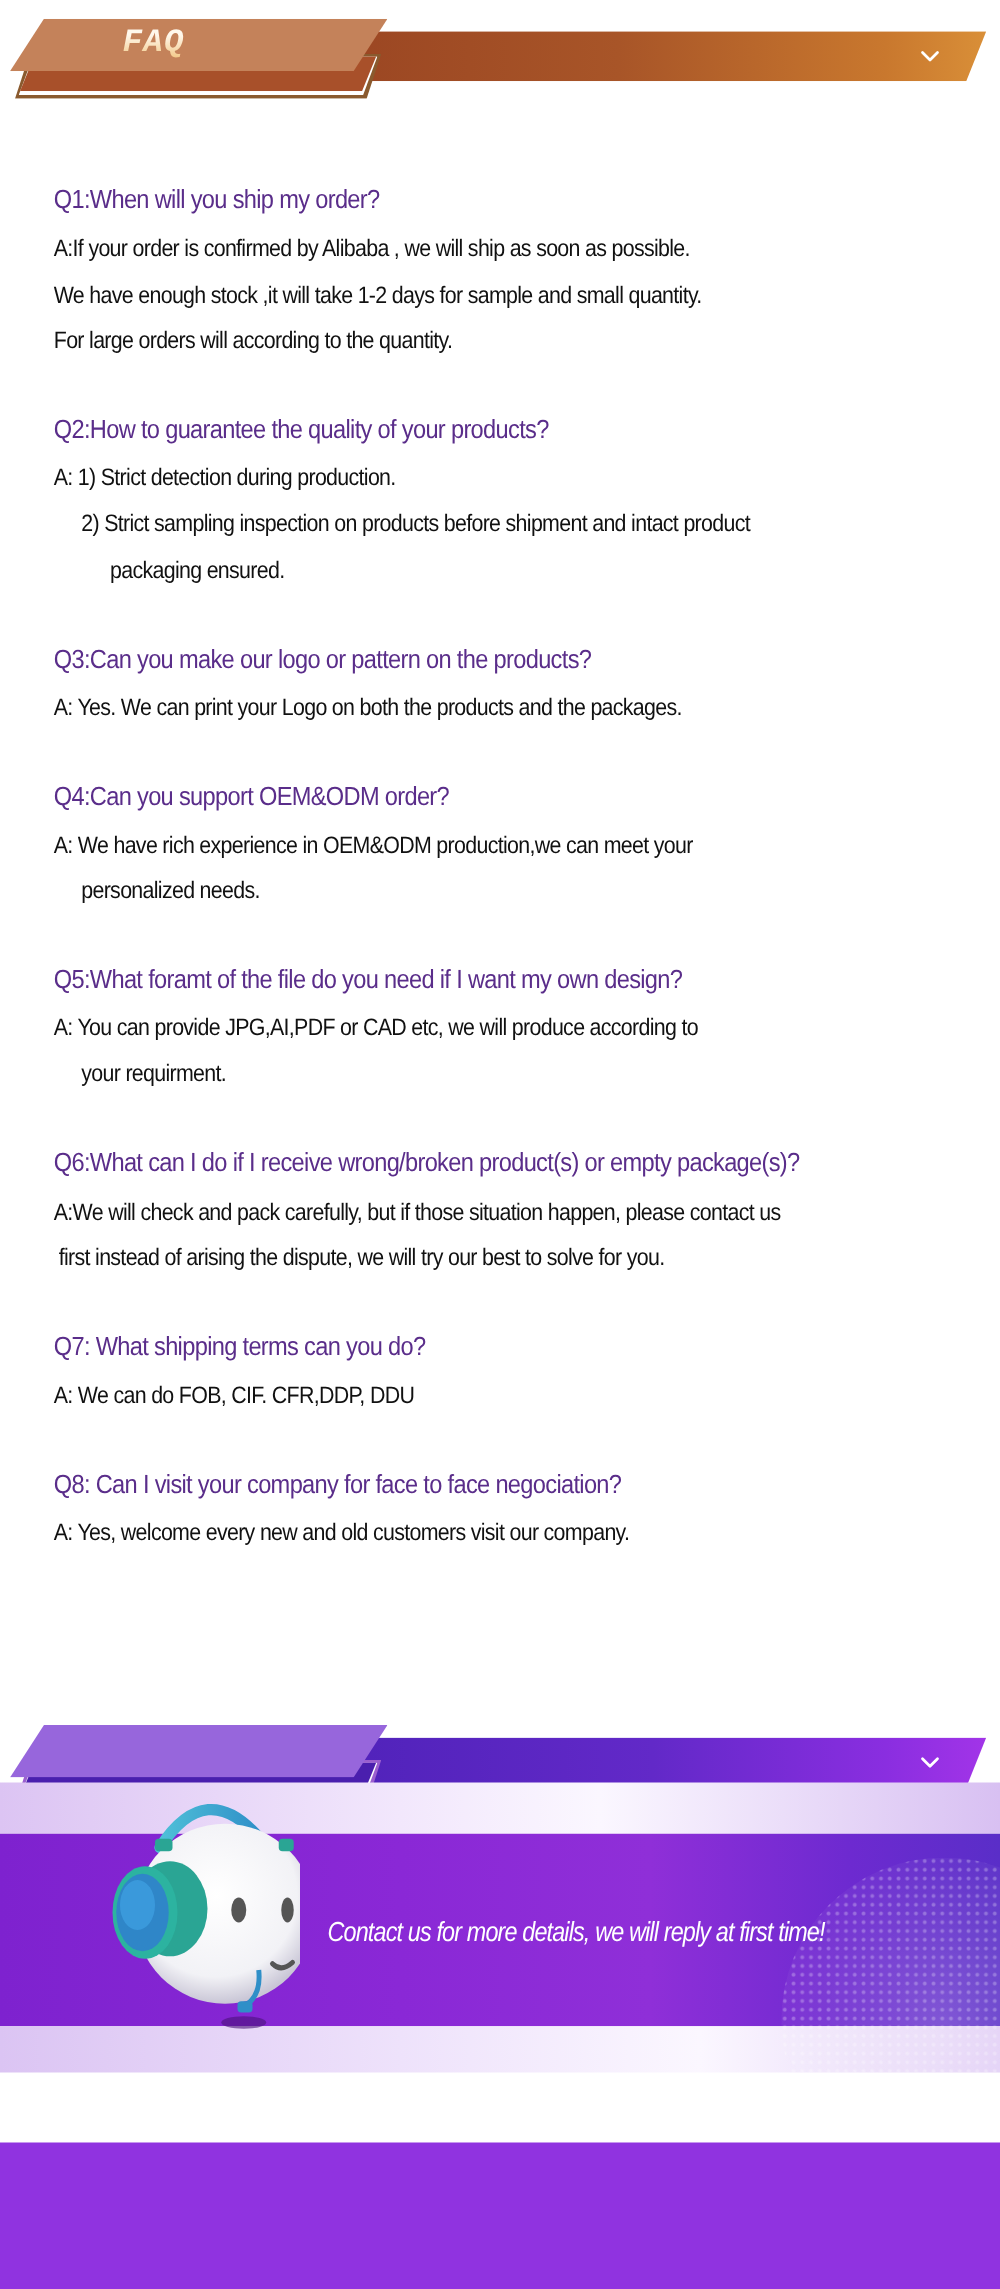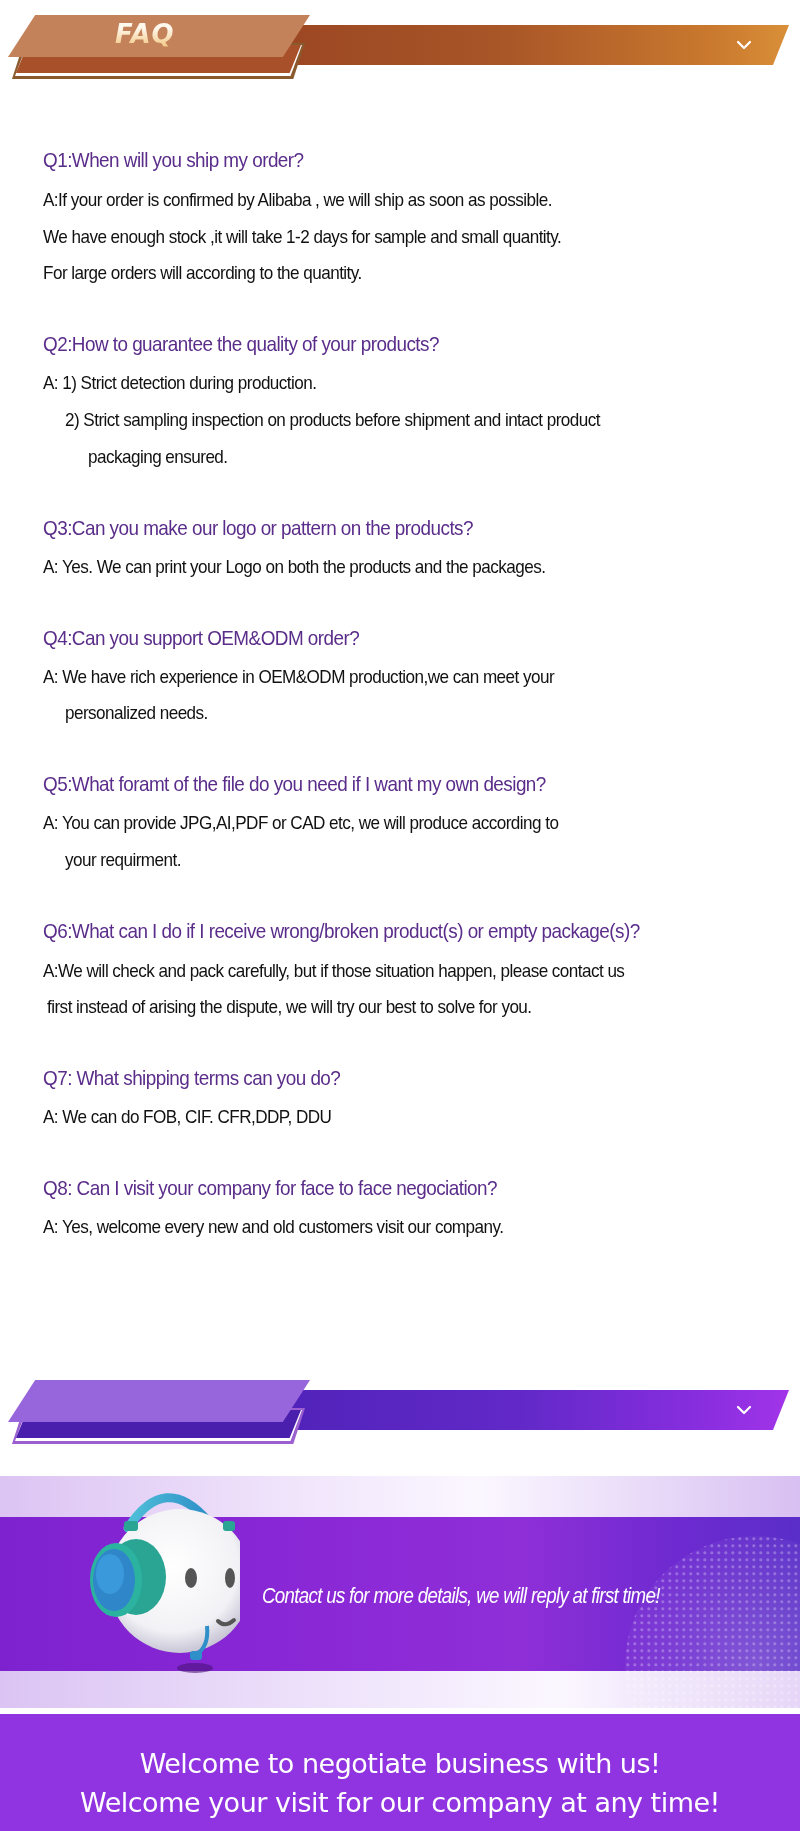--- a/index.html
+++ b/index.html
@@ -36,39 +36,39 @@
   }
   .sec-header .chevron {
     position: absolute; right: 48px; top: 22px; width: 16px; height: 16px;
   }
 
   #faq-header { top: 15px; }
   #faq-header .bar { background: linear-gradient(90deg, #9a4522 0%, #a85528 45%, #c9782e 85%, #d98f38 100%); }
   #faq-header .outline { background: #8a5a2e; }
   #faq-header .underbar { background: #a8502a; }
   #faq-header .tab { background: #c4825a; }
-  #faq-header .tab-label { left: 115px; color: #fbe7c6; background: linear-gradient(180deg,#fff8ec 30%,#f1c27a 100%); -webkit-background-clip: text; background-clip: text; color: transparent; }
+  #faq-header .tab-label { left: 98px; color: #fbe7c6; background: linear-gradient(180deg,#fff8ec 30%,#f1c27a 100%); -webkit-background-clip: text; background-clip: text; color: transparent; font-family: Liberation Mono, monospace; }
 
   #contact-header { top: 1380px; }
   #contact-header .bar { background: linear-gradient(90deg, #4f22b9 0%, #6229c8 50%, #8a2ee0 85%, #a234e8 100%); }
   #contact-header .outline { background: #9b5fcf; }
   #contact-header .underbar { background: #4a1fae; }
   #contact-header .tab { background: #9766dc; }
   #contact-header .tab-label { left: 48px; font-size: 28px; background: linear-gradient(180deg,#ffffff 30%,#dcc5f2 100%); -webkit-background-clip: text; background-clip: text; color: transparent; }
 
   
   .faq { position: absolute; left: 43px; width: 740px; }
   .q { position: absolute; left: 0; white-space: nowrap; color: #5a2d8a; font-family: "Liberation Sans Narrow", "Liberation Sans", sans-serif; font-size: 21px; letter-spacing: -0.6px; transform: scaleX(0.9); transform-origin: left center; }
   .a { position: absolute; left: 0; white-space: nowrap; color: #111111; font-family: "Liberation Sans", sans-serif; font-size: 19px; letter-spacing: -0.6px; transform: scaleX(0.9); transform-origin: left center; }
   .a.indent1 { left: 22px; }
   .a.indent2 { left: 45px; }
   .a.indent0b { left: 4px; }
 
   
-  #contact-banner { position: absolute; left: 0; top: 1476px; width: 800px; height: 232px; }
+  #contact-banner { position: absolute; left: 0; top: 1426px; width: 800px; height: 232px; }
   #contact-banner .light-top { position: absolute; left: 0; top: 0; width: 800px; height: 41px;
     background: linear-gradient(90deg, #dcc4f3 0%, #f2e7fc 40%, #fbf7ff 60%, #d8c0f2 100%); }
   #contact-banner .band { position: absolute; left: 0; top: 41px; width: 800px; height: 154px;
     background: linear-gradient(90deg, #7e22cf 0%, #8a28d6 40%, #8f2fd8 65%, #6d2ad0 85%, #5a2ec8 100%); }
   #contact-banner .light-bot { position: absolute; left: 0; top: 195px; width: 800px; height: 37px;
     background: linear-gradient(90deg, #dbc4f3 0%, #eee2fb 40%, #fbf7ff 70%, #e2cff6 100%); }
   #contact-banner .globe { position: absolute; left: 625px; top: 60px; width: 260px; height: 260px; border-radius: 50%;
     background: radial-gradient(circle at 40% 40%, rgba(255,255,255,0.35) 0 1px, transparent 2px) 0 0/7px 7px,
                 radial-gradient(circle, rgba(255,255,255,0.25), rgba(255,255,255,0.05) 70%);
     opacity: 0.8; }
@@ -175,15 +175,13 @@
     <ellipse cx="202" cy="102" rx="5" ry="10" fill="#555555" transform="translate(-12,0)"></ellipse>
     <path d="M178 145 Q185 152 194 144" fill="none" stroke="#555" stroke-width="4" stroke-linecap="round"></path>
     <path d="M212 150 Q214 170 202 178" fill="none" stroke="#2f8fc8" stroke-width="4" transform="translate(-45,0)"></path>
     <rect x="150" y="175" width="12" height="9" rx="3" fill="#2f8fc8"></rect>
   </svg>
 
   <span class="tagline">Contact us for more details, we will reply at first time!</span>
 </div>
 
 <div id="welcome">
-  <div class="line" style="top:34px;">Welcome to negotiate business with us!</div>
-  <div class="line" style="top:73px;">Welcome your visit for our company at any time!</div>
 </div>
 
 </body></html>

